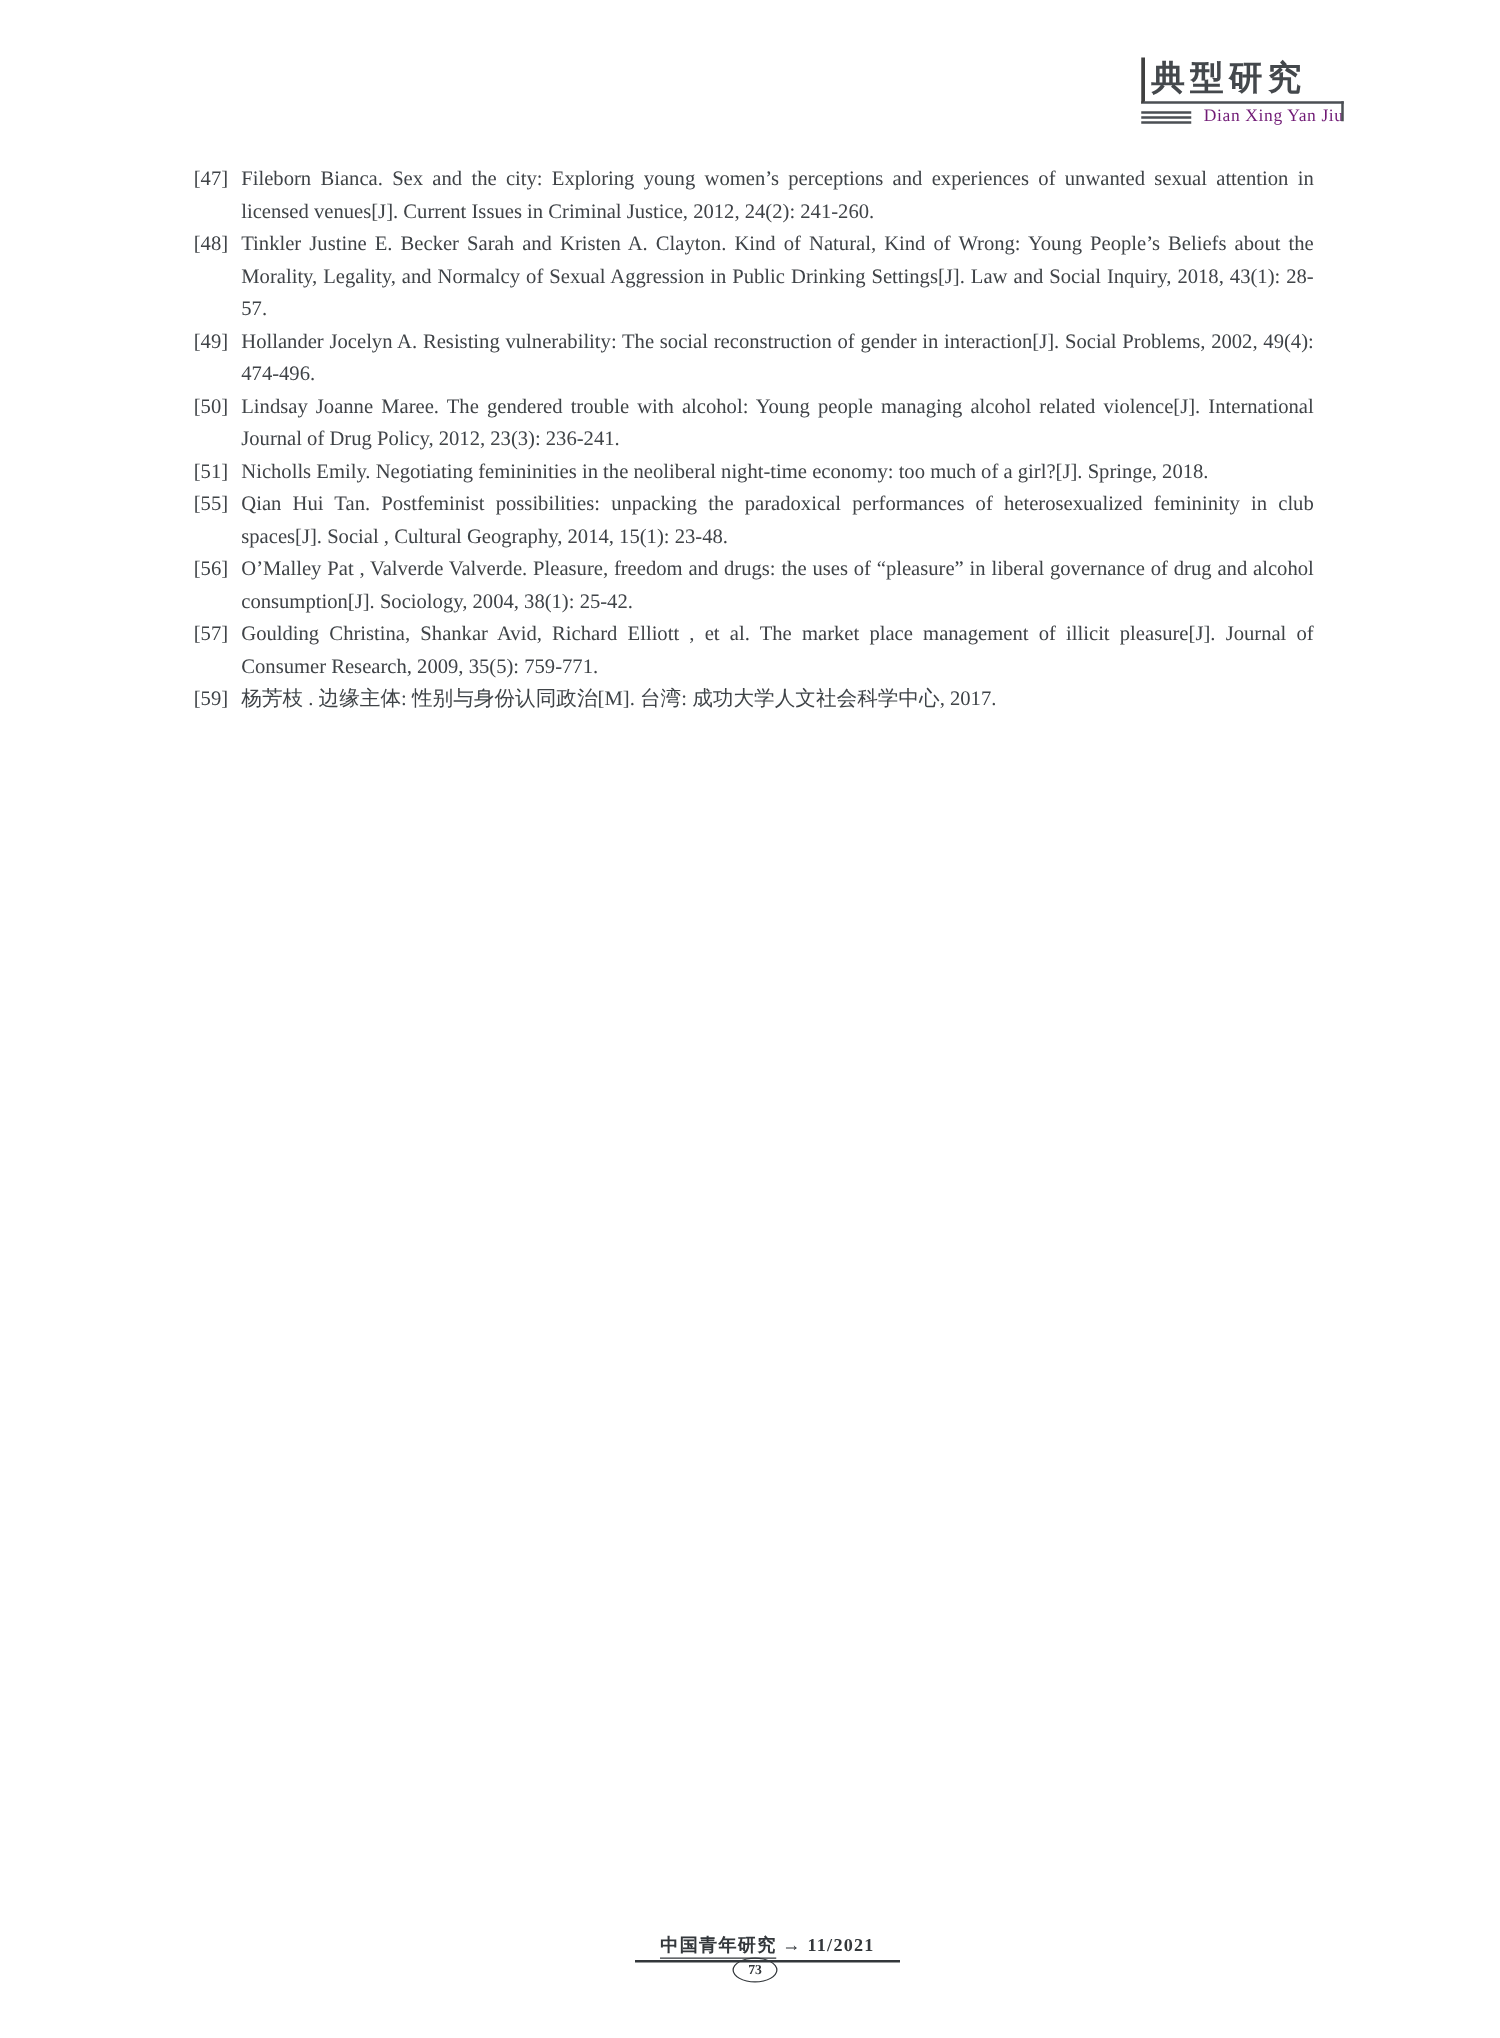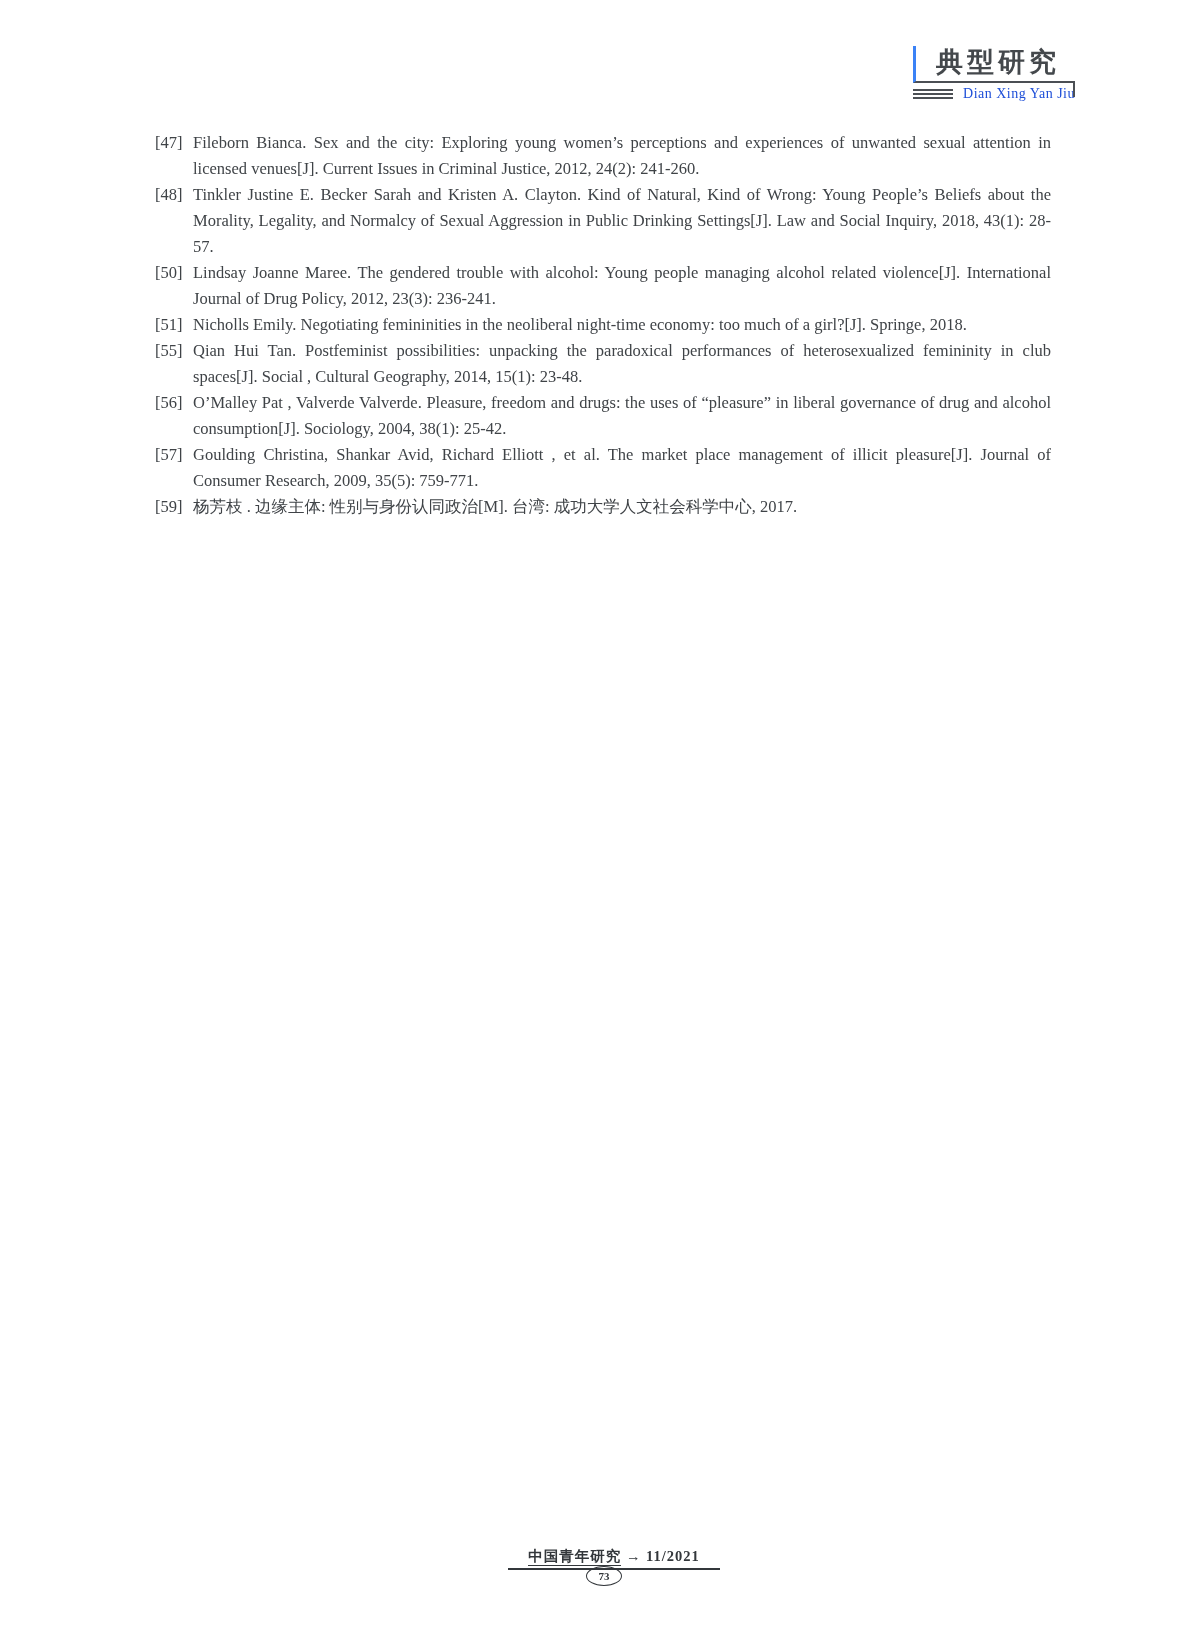--- a/index.html
+++ b/index.html
@@ -16,23 +16,23 @@
   
   .header {
     position: absolute;
     top: 46px;
     left: 913px;
     width: 162px;
   }
   .header-cn-wrap {
     box-sizing: border-box;
     width: 162px;
-    border-left: 3px solid #3b82f6;
+    border-left: 3px solid #404040;
     border-bottom: 2px solid #4b4f54;
-    padding: 1px 0 3px 20px;
+    padding: 1px 0 3px 5px;
     position: relative;
   }
   .header-cn-wrap::after {
     content: "";
     position: absolute;
     right: 0;
     bottom: -16px;
     width: 2px;
     height: 16px;
     background: #4b4f54;
@@ -54,21 +54,21 @@
   .triple-lines {
     display: flex;
     flex-direction: column;
     gap: 2px;
     width: 58px;
   }
   .triple-lines span { height: 2px; background: #4b4f54; }
   .header-py {
     font-size: 14px;
     letter-spacing: 0.5px;
-    color: #1d4ed8;
+    color: #701a75;
     margin-left: 10px;
     white-space: nowrap;
   }
 
   
   .refs {
     position: absolute;
     left: 155px;
     top: 130px;
     width: 896px;
@@ -141,20 +141,21 @@
         <span></span>
         <span></span>
     </div>
     <div class="header-py">Dian Xing Yan Jiu</div>
   </div>
 </div>
 
 <div class="refs">
     <div class="ref"><span class="ref-num">[47]</span><span class="ref-text">Fileborn Bianca. Sex and the city: Exploring young women’s perceptions and experiences of unwanted sexual attention in licensed venues[J]. Current Issues in Criminal Justice, 2012, 24(2): 241-260.</span></div>
     <div class="ref"><span class="ref-num">[48]</span><span class="ref-text">Tinkler Justine E. Becker Sarah and Kristen A. Clayton. Kind of Natural, Kind of Wrong: Young People’s Beliefs about the Morality, Legality, and Normalcy of Sexual Aggression in Public Drinking Settings[J].  Law and Social Inquiry, 2018, 43(1): 28-57.</span></div>
+    <div class="ref"><span class="ref-num">[49]</span><span class="ref-text">Hollander Jocelyn A. Resisting vulnerability: The social reconstruction of gender in interaction[J]. Social Problems, 2002, 49(4): 474-496.</span></div>
     <div class="ref"><span class="ref-num">[50]</span><span class="ref-text">Lindsay Joanne Maree. The gendered trouble with alcohol: Young people managing alcohol related violence[J]. International Journal of Drug Policy, 2012, 23(3): 236-241.</span></div>
     <div class="ref"><span class="ref-num">[51]</span><span class="ref-text">Nicholls Emily. Negotiating femininities in the neoliberal night-time economy: too much of a girl?[J]. Springe, 2018.</span></div>
     <div class="ref"><span class="ref-num">[55]</span><span class="ref-text">Qian Hui Tan. Postfeminist possibilities: unpacking the paradoxical performances of heterosexualized femininity in club spaces[J]. Social , Cultural Geography, 2014, 15(1): 23-48.</span></div>
     <div class="ref"><span class="ref-num">[56]</span><span class="ref-text">O’Malley Pat , Valverde Valverde. Pleasure, freedom and drugs: the uses of “pleasure”  in liberal governance of drug and alcohol consumption[J]. Sociology, 2004, 38(1): 25-42.</span></div>
     <div class="ref"><span class="ref-num">[57]</span><span class="ref-text">Goulding Christina, Shankar Avid, Richard Elliott , et al. The market place management of illicit pleasure[J]. Journal of Consumer Research, 2009, 35(5): 759-771.</span></div>
     <div class="ref"><span class="ref-num">[59]</span><span class="ref-text">杨芳枝 . 边缘主体: 性别与身份认同政治[M]. 台湾: 成功大学人文社会科学中心, 2017.</span></div>
   </div>
 
 <div class="footer">
   <div class="footer-text">

